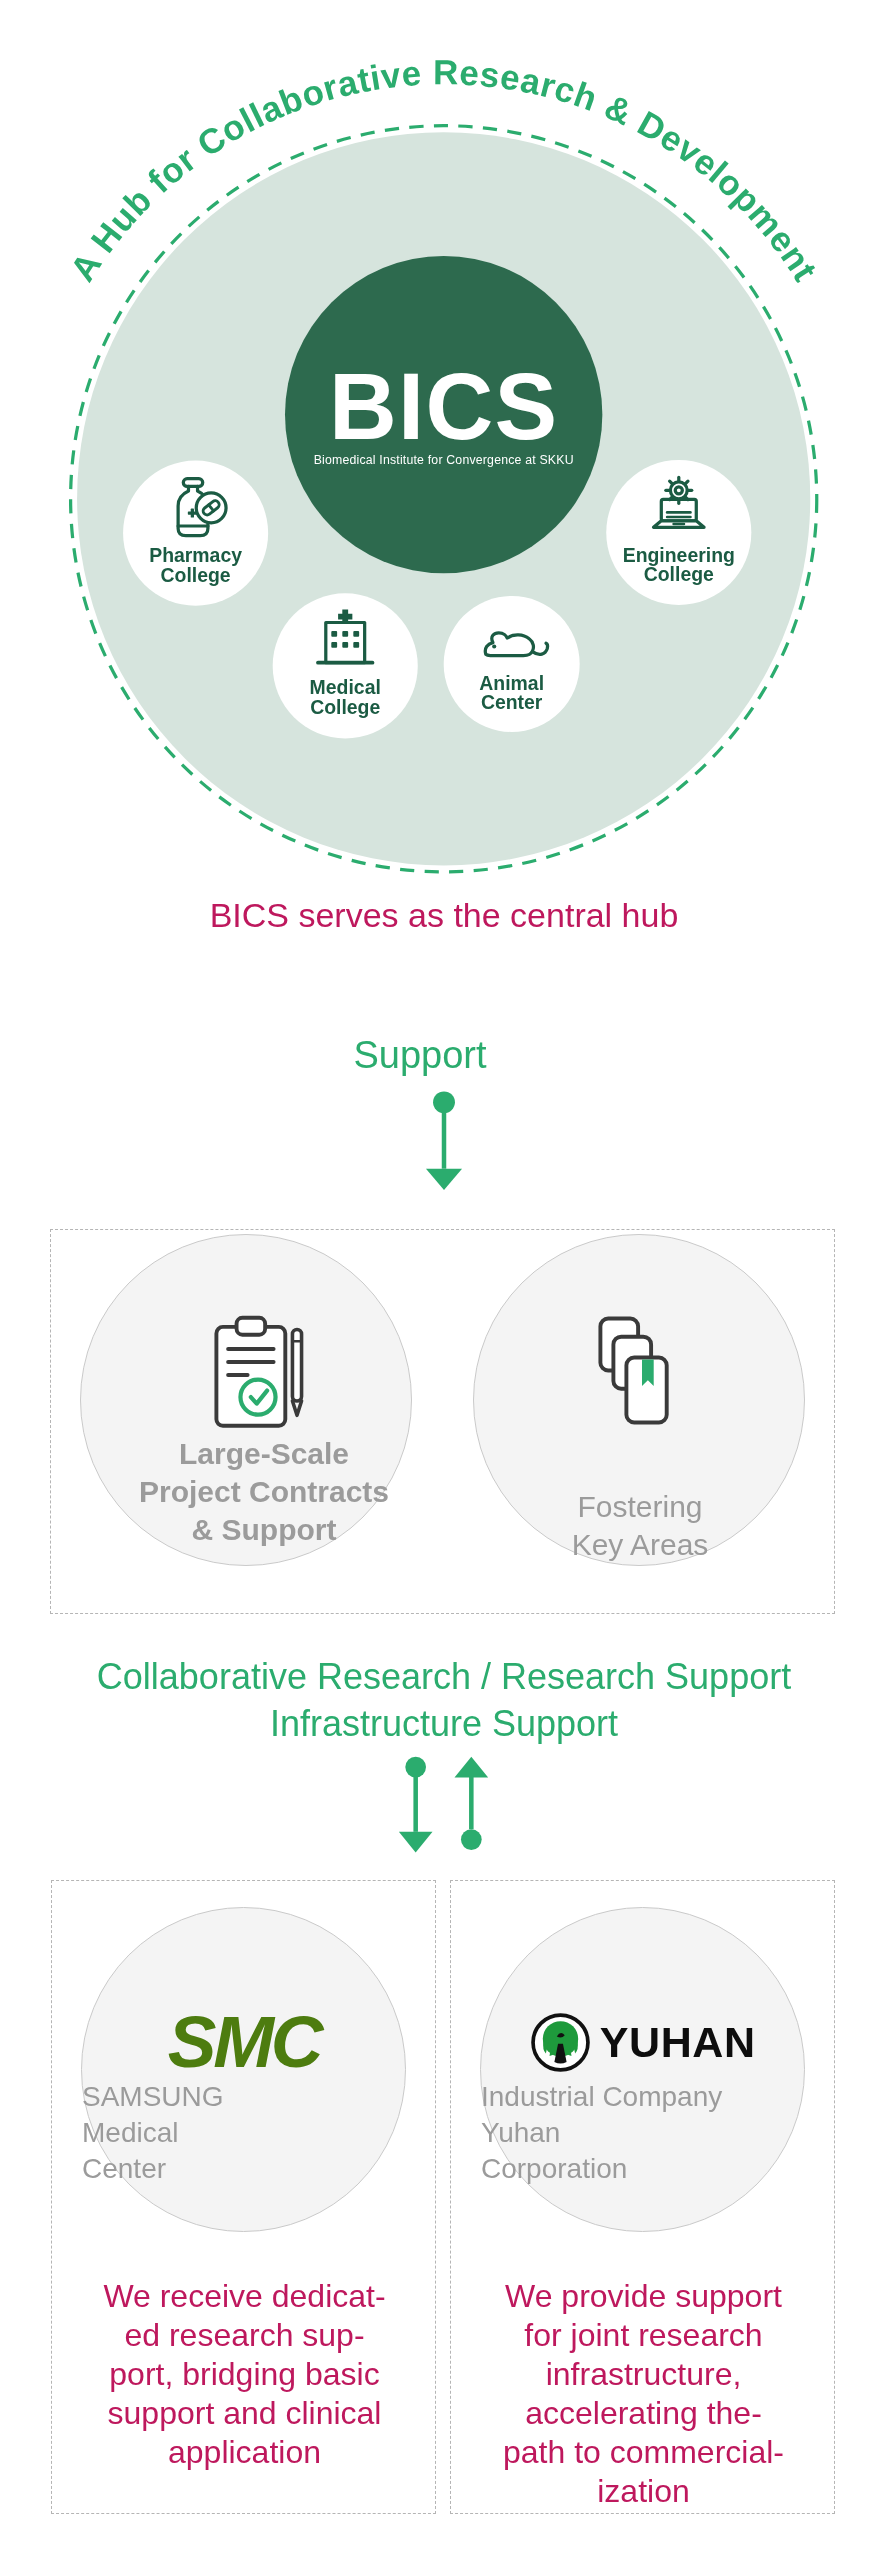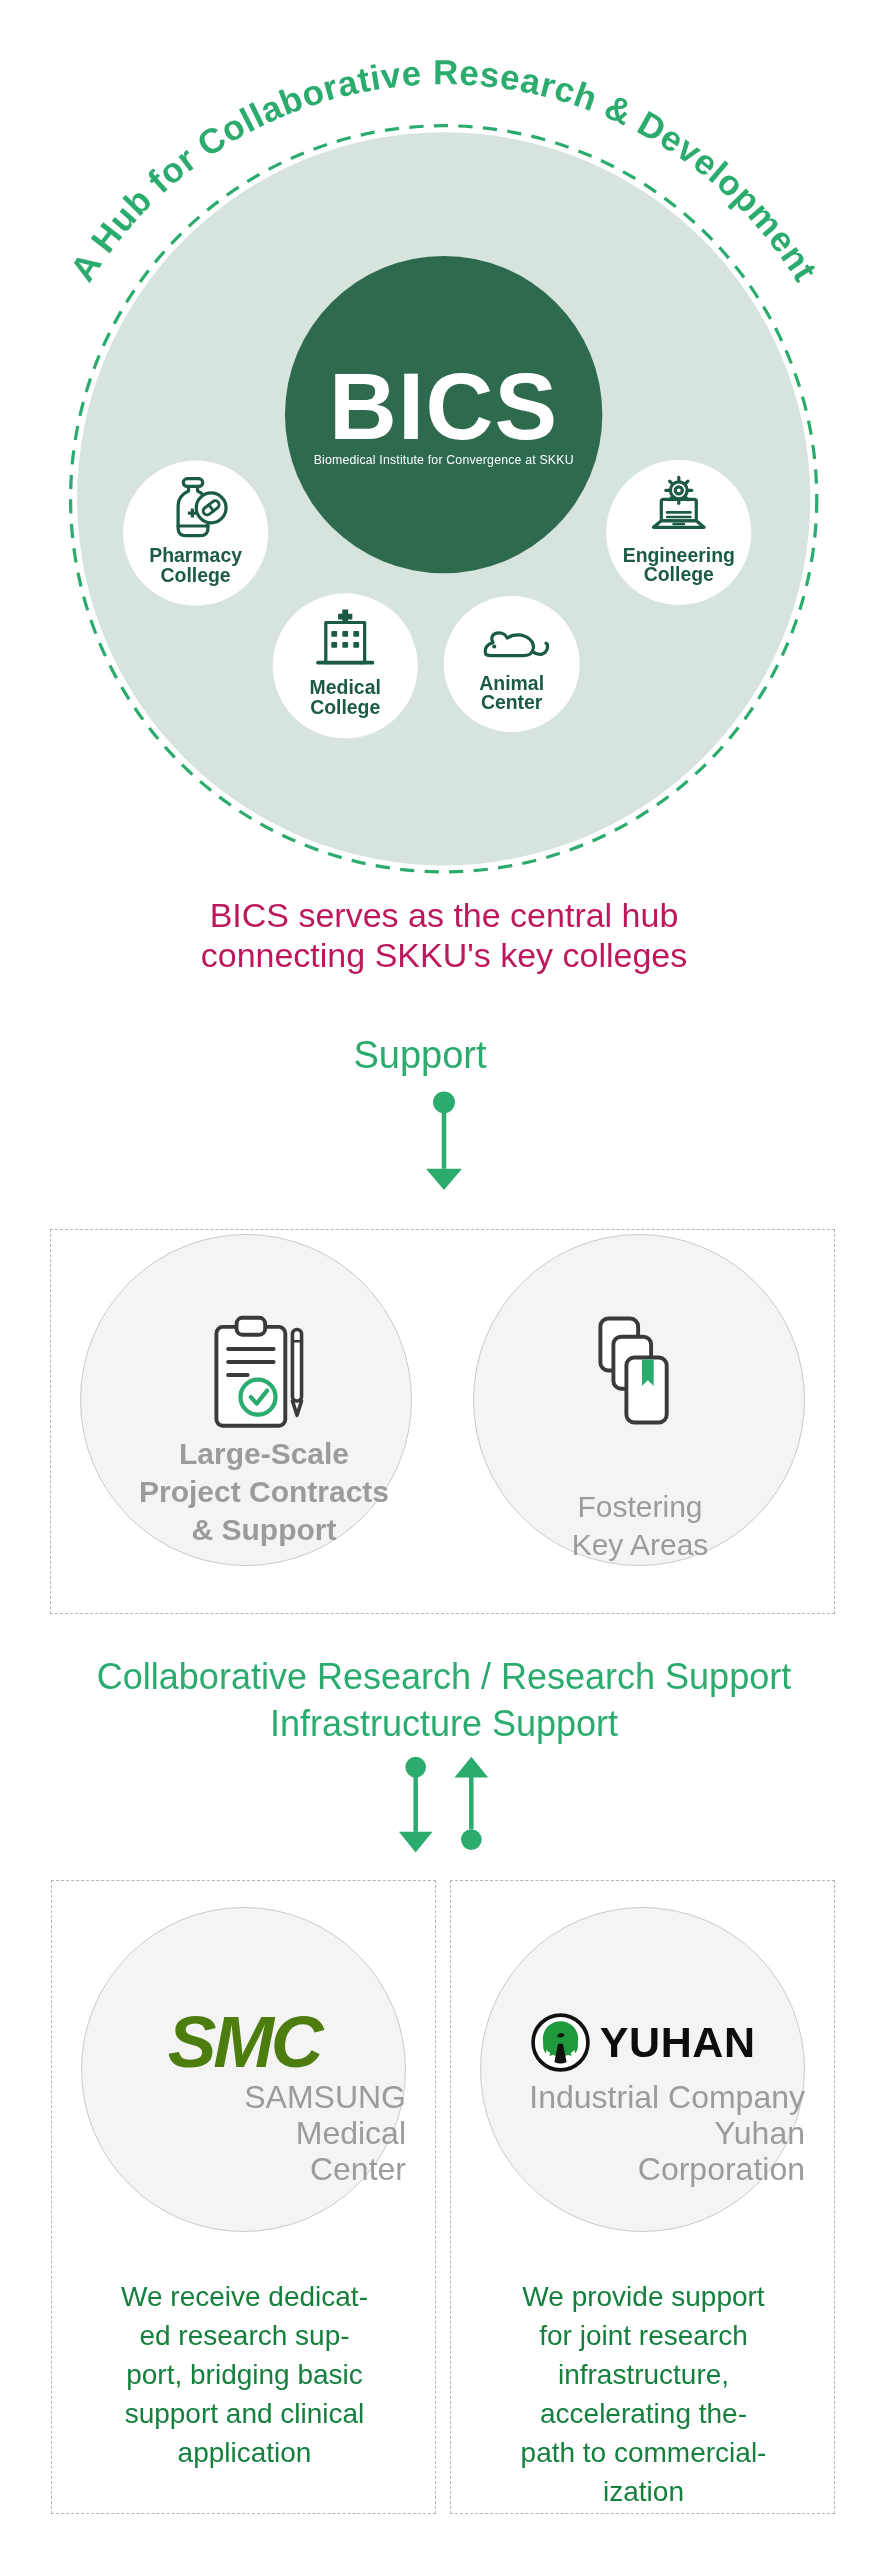--- a/index.html
+++ b/index.html
@@ -36,25 +36,25 @@
   .circle-label{color:#9b9b9b;text-align:center;font-size:30px;line-height:38px;font-weight:400;}
   #label-contracts{left:102px;top:1435px;width:324px;font-weight:bold;}
   #label-fostering{left:478px;top:1456px;width:324px;margin-top:32px;}
 
   
   #smc-logo{left:82px;top:2005px;width:324px;text-align:center;color:#4d7c0f;
             font-size:73px;font-weight:800;font-style:italic;letter-spacing:-3.2px;line-height:73px;}
   #yuhan-logo{left:481px;top:2011px;width:324px;height:62px;display:flex;align-items:center;justify-content:center;gap:8.4px;}
   #yuhan-wordmark{color:#0d0d0d;font-size:43px;font-weight:800;letter-spacing:0.6px;line-height:43px;}
 
-  .partner-name{color:#9b9b9b;text-align:right;font-size:32px;line-height:36px;}
+  .partner-name{color:#9b9b9b;text-align:left;font-size:28px;line-height:36px;}
   #smc-name{left:82px;top:2079px;width:324px;}
   #yuhan-name{left:481px;top:2079px;width:324px;}
 
-  .partner-desc{color:#15803d;text-align:center;font-size:28px;line-height:39px;}
+  .partner-desc{color:#be185d;text-align:center;font-size:32px;line-height:39px;}
   #smc-desc{left:64px;top:2277px;width:361px;}
   #yuhan-desc{left:463px;top:2277px;width:361px;}
 </style>
 </head>
 <body>
 
 <div id="canvas">
 
   <svg id="hub-svg" class="abs" width="888" height="881" viewBox="0 0 1371 1360" xmlns="http://www.w3.org/2000/svg" xmlns:xlink="http://www.w3.org/1999/xlink">
     <defs>
@@ -147,21 +147,20 @@
           <circle cx="0" cy="0" r="5.5"></circle>
         </g>
       </g>
       <text x="1048" y="867" text-anchor="middle" font-size="30" font-weight="600" fill="#1B5B43">Engineering</text>
       <text x="1048" y="897" text-anchor="middle" font-size="30" font-weight="600" fill="#1B5B43">College</text>
     </g>
   </svg>
 
   <div class="abs caption">
     <div>BICS serves as the central hub</div>
-    <div>connecting SKKU's key colleges</div>
   </div>
 
   <div class="abs green-heading" id="support-heading">Support</div>
 
   <svg class="abs" style="left:415px;top:1089px;" width="58" height="104" viewBox="0 0 90 160">
     <circle cx="45" cy="20" r="17" fill="#2BAC6E"></circle>
     <rect x="41.5" y="35" width="7" height="88" fill="#2BAC6E"></rect>
     <polygon points="17,123 73,123 45,156" fill="#2BAC6E"></polygon>
   </svg>
 

